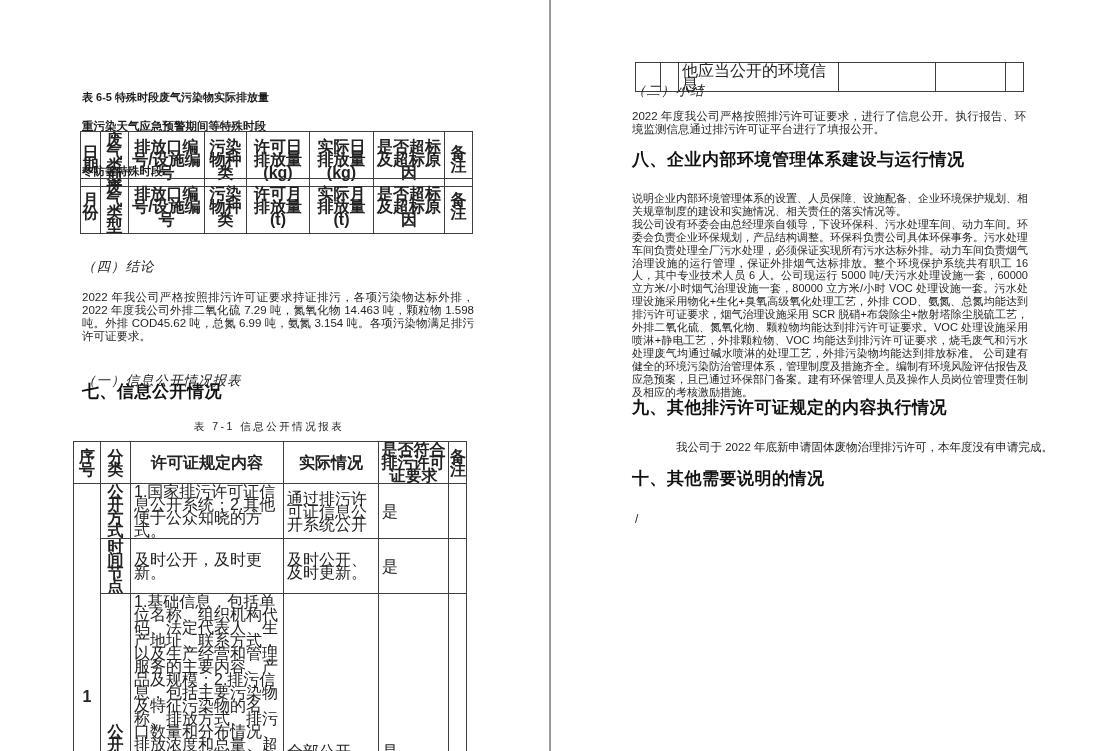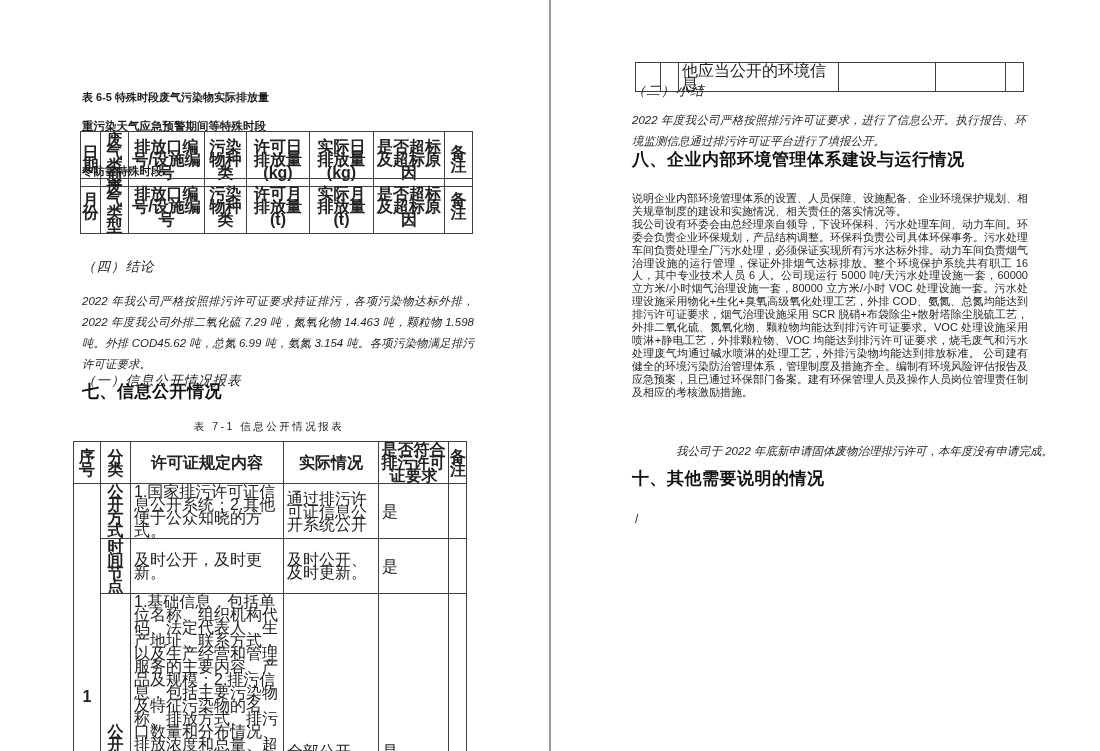--- a/index.html
+++ b/index.html
@@ -9,21 +9,21 @@
   .divider { position:absolute; top:0; left:549px; width:2px; height:751px; background:#969ca4; }
   .page { position:absolute; top:0; height:751px; background:#fff; }
   .page1 { left:0; width:549px;padding-left:19px; }
   .page2 { left:551px; width:549px; }
   .blk { position:absolute; }
 
   .caption-bold { font-size:11px; font-weight:bold; color:#1c1c1c; }
   .sub-title { font-size:11.5px; font-weight:bold; color:#1c1c1c; }
   .h-paren { font-size:13.5px; color:#1c1c1c; letter-spacing:1px;font-style:italic; }
   .h-major { font-size:17px; font-weight:bold; color:#111; letter-spacing:0.5px; }
-  .body-text { font-size:11.5px; line-height:21px; color:#1f1f1f; text-align:justify;font-style:italic; }
+  .body-text { font-size:11.5px; line-height:13px; color:#1f1f1f; text-align:justify; }
   .body-text-sm { font-size:11px; line-height:12.9px; color:#1f1f1f; text-align:justify; }
   .t-caption { font-size:10.5px; letter-spacing:2.5px; text-align:center; color:#1c1c1c; }
 
   table { border-collapse:collapse; table-layout:fixed; width:100%; }
   th, td { border:1px solid #3f3f3f; font-size:16px; line-height:13px; padding:1px 3px; vertical-align:middle; overflow:hidden; }
   th { font-weight:bold; text-align:center; padding:1px 1px; }
   td.c { text-align:center; font-weight:bold; }
   td.l { text-align:left; }
   .slash { font-size:12px; color:#1f1f1f; }
 </style>
@@ -179,20 +179,21 @@
 
     <div class="blk body-text" style="left:81px; top:110px; width:394px;">2022 年度我公司严格按照排污许可证要求，进行了信息公开。执行报告、环境监测信息通过排污许可证平台进行了填报公开。</div>
 
     <div class="blk h-major" style="left:81px; top:148px;">八、企业内部环境管理体系建设与运行情况</div>
 
     <div class="blk body-text-sm" style="left:81px; top:192px; width:396px;">
       <div>说明企业内部环境管理体系的设置、人员保障、设施配备、企业环境保护规划、相关规章制度的建设和实施情况、相关责任的落实情况等。</div>
       <div>我公司设有环委会由总经理亲自领导，下设环保科、污水处理车间、动力车间。环委会负责企业环保规划，产品结构调整。环保科负责公司具体环保事务。污水处理车间负责处理全厂污水处理，必须保证实现所有污水达标外排。动力车间负责烟气治理设施的运行管理，保证外排烟气达标排放。整个环境保护系统共有职工 16 人，其中专业技术人员 6 人。公司现运行 5000 吨/天污水处理设施一套，60000 立方米/小时烟气治理设施一套，80000 立方米/小时 VOC 处理设施一套。污水处理设施采用物化+生化+臭氧高级氧化处理工艺，外排 COD、氨氮、总氮均能达到排污许可证要求，烟气治理设施采用 SCR 脱硝+布袋除尘+散射塔除尘脱硫工艺，外排二氧化硫、氮氧化物、颗粒物均能达到排污许可证要求。VOC 处理设施采用喷淋+静电工艺，外排颗粒物、VOC 均能达到排污许可证要求，烧毛废气和污水处理废气均通过碱水喷淋的处理工艺，外排污染物均能达到排放标准。 公司建有健全的环境污染防治管理体系，管理制度及措施齐全。编制有环境风险评估报告及应急预案，且已通过环保部门备案。建有环保管理人员及操作人员岗位管理责任制及相应的考核激励措施。</div>
     </div>
 
+    <div class="blk h-major" style="left:81px; top:396px;">九、其他排污许可证规定的内容执行情况</div>
 
     <div class="blk body-text" style="left:81px; top:441px; width:396px;margin-left:44px;">我公司于 2022 年底新申请固体废物治理排污许可，本年度没有申请完成。</div>
 
     <div class="blk h-major" style="left:81px; top:467px;">十、其他需要说明的情况</div>
 
     <div class="blk slash" style="left:84px; top:512px;">/</div>
   </div>
 
   <div class="divider"></div>
 </div>

